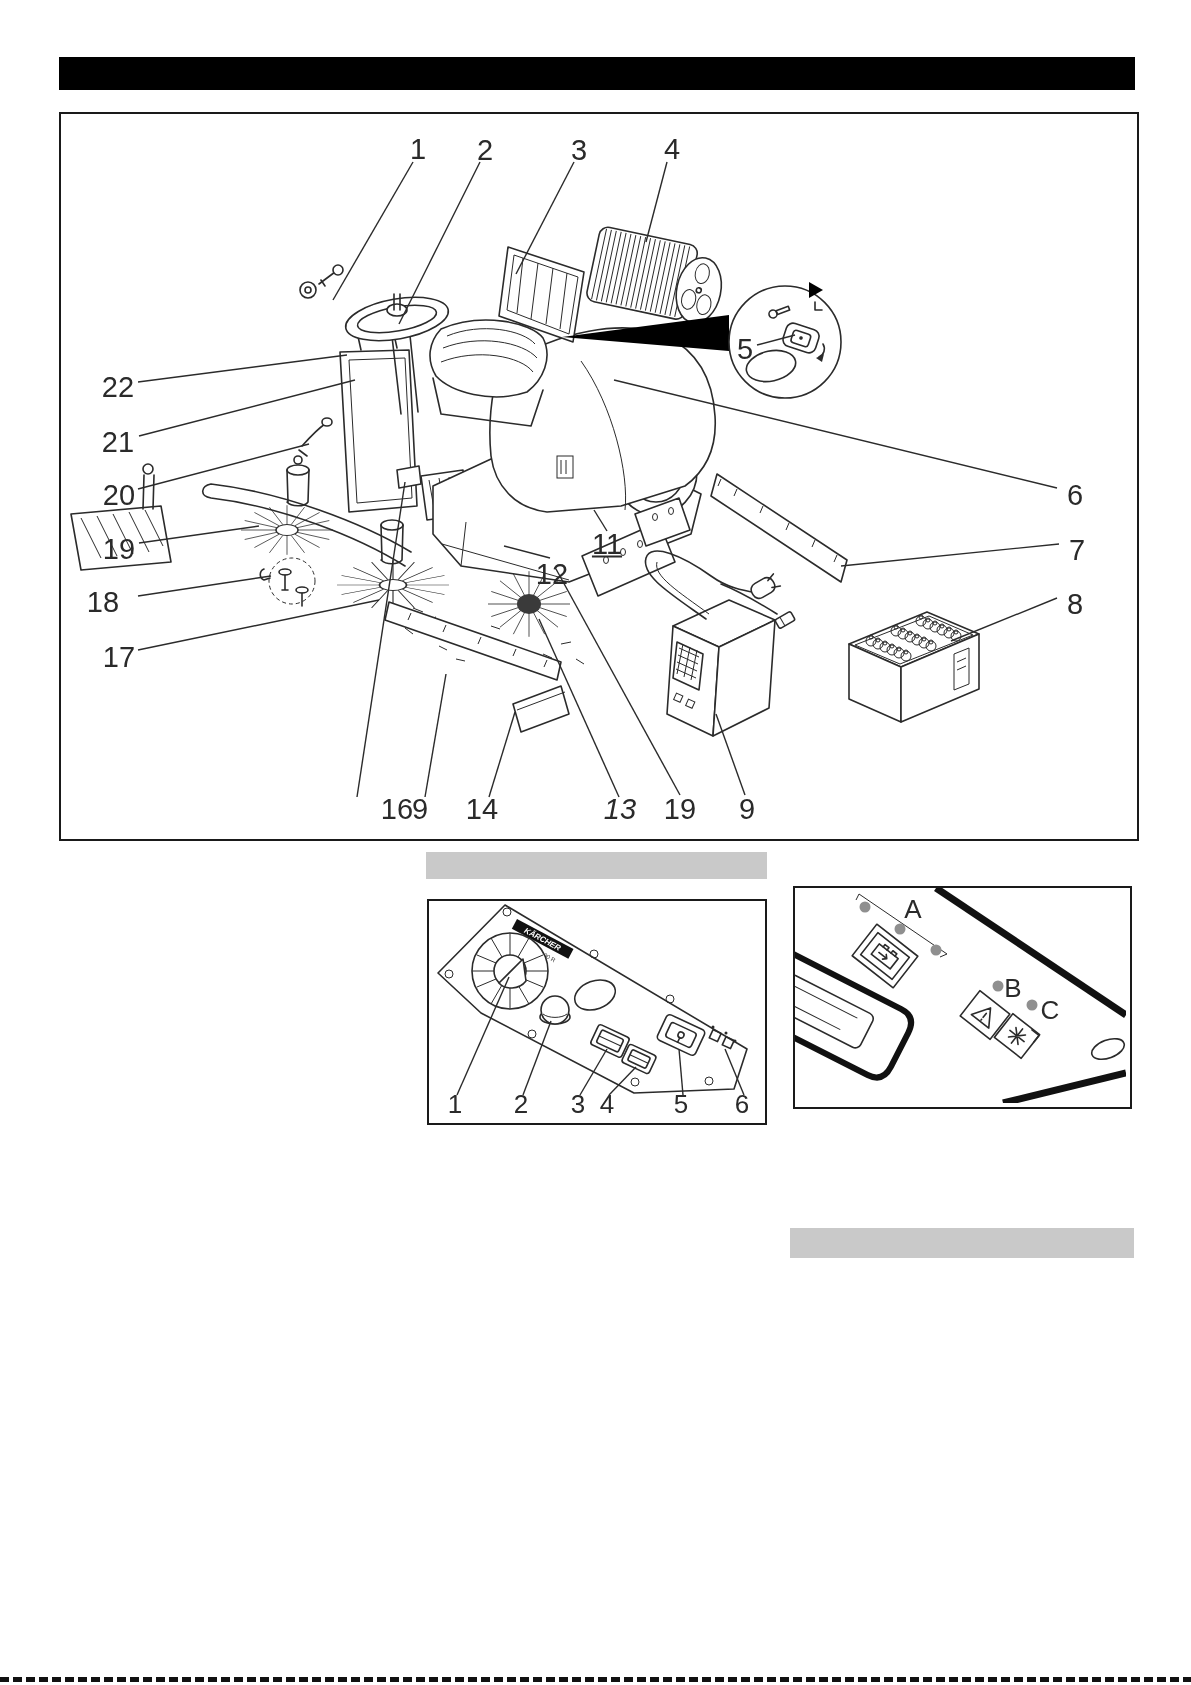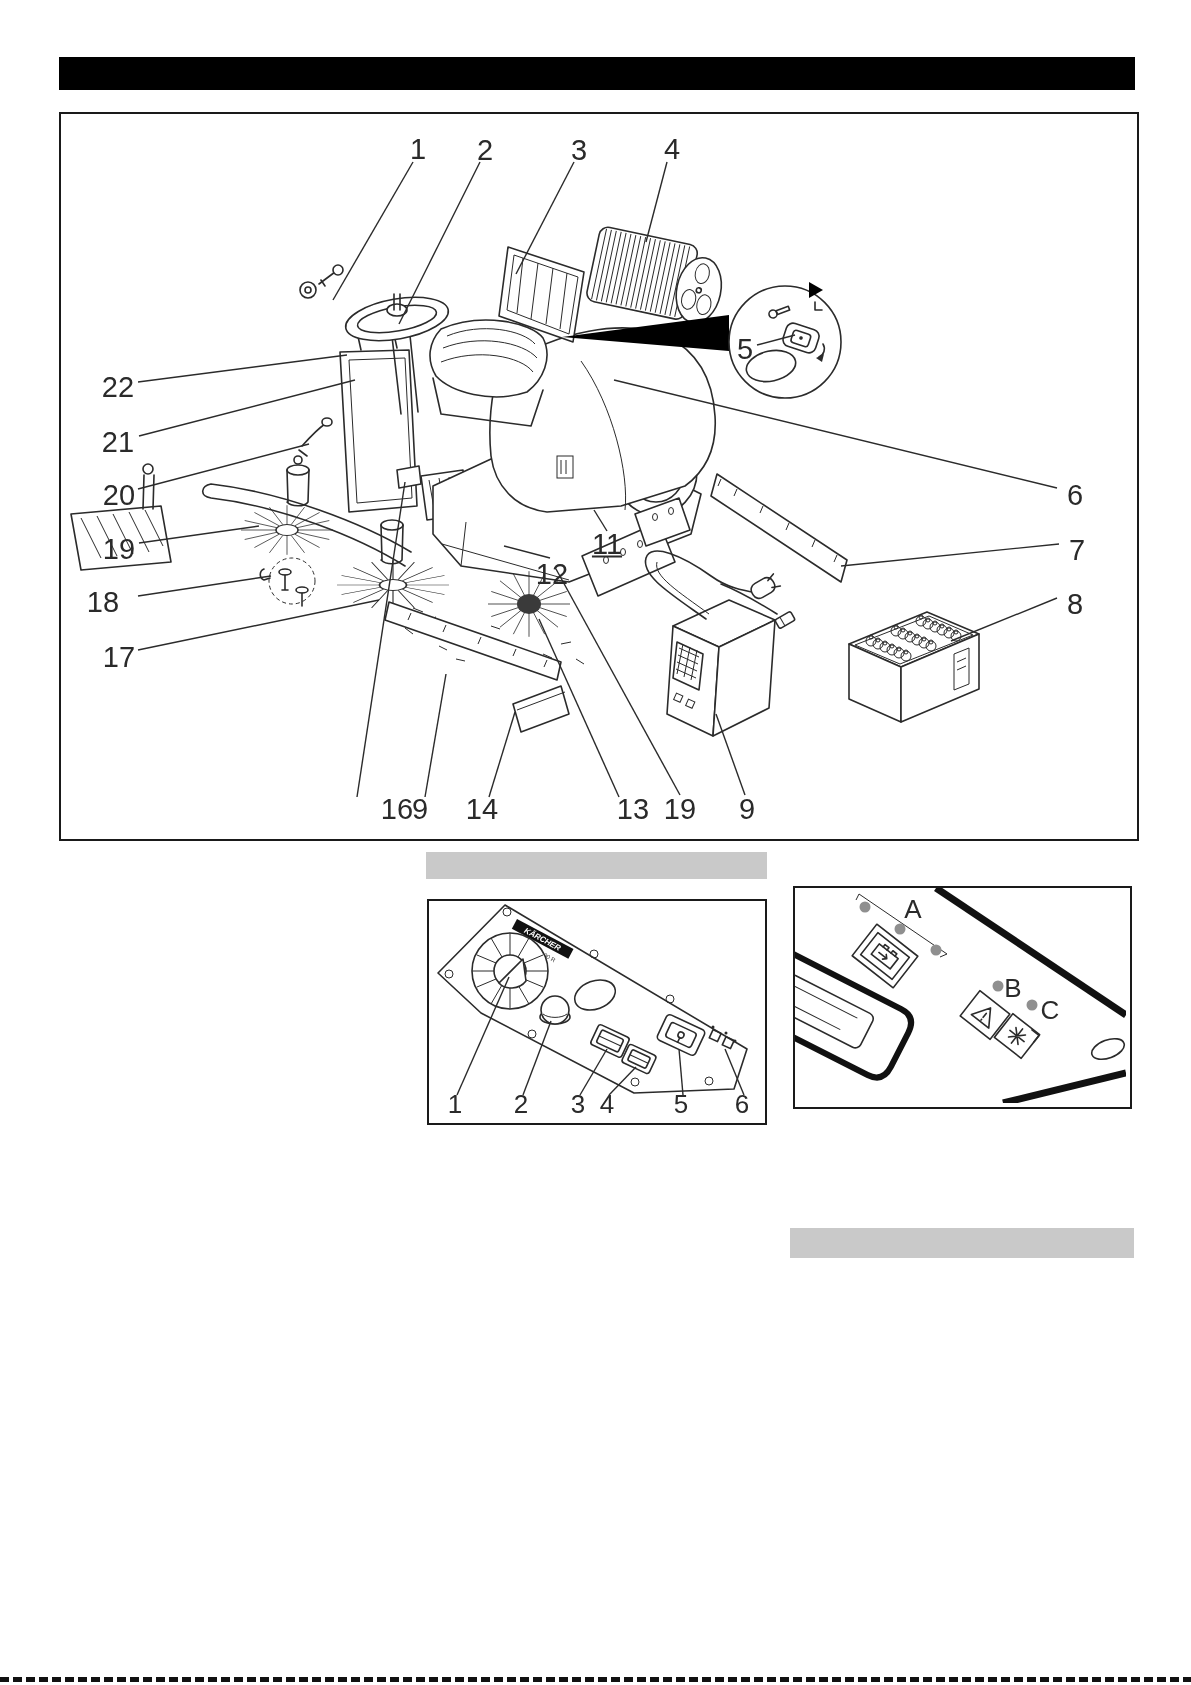--- a/index.html
+++ b/index.html
@@ -254,21 +254,21 @@
         <span class="callout" style="left: 518px; top: 36px;">3</span>
         <span class="callout" style="left: 611px; top: 35px;">4</span>
         <span class="callout" style="left: 684px; top: 235px;">5</span>
         <span class="callout" style="left: 1014px; top: 381px;">6</span>
         <span class="callout" style="left: 1016px; top: 436px;">7</span>
         <span class="callout" style="left: 1014px; top: 490px;">8</span>
         <span class="callout" style="left: 686px; top: 695px;">9</span>
         <span class="callout" style="left: 619px; top: 695px;">19</span>
         <span class="callout" style="left: 546px; top: 430px; text-decoration: underline;">11</span>
         <span class="callout" style="left: 491px; top: 460px;">12</span>
-        <span class="callout" style="left: 572px; top: 695px;">13</span>
+        <span class="callout" style="left: 559px; top: 695px; font-style: italic;">13</span>
         <span class="callout" style="left: 421px; top: 695px;">14</span>
         <span class="callout" style="left: 359px; top: 695px;">9</span>
         <span class="callout" style="left: 296px; top: 695px; margin-left: 40px;">16</span>
         <span class="callout" style="left: 58px; top: 543px;">17</span>
         <span class="callout" style="left: 42px; top: 488px;">18</span>
         <span class="callout" style="left: 58px; top: 435px;">19</span>
         <span class="callout" style="left: 58px; top: 381px;">20</span>
         <span class="callout" style="left: 57px; top: 328px; text-align: right;">21</span>
         <span class="callout" style="left: 57px; top: 273px; text-align: right;">22</span>
       </div>

